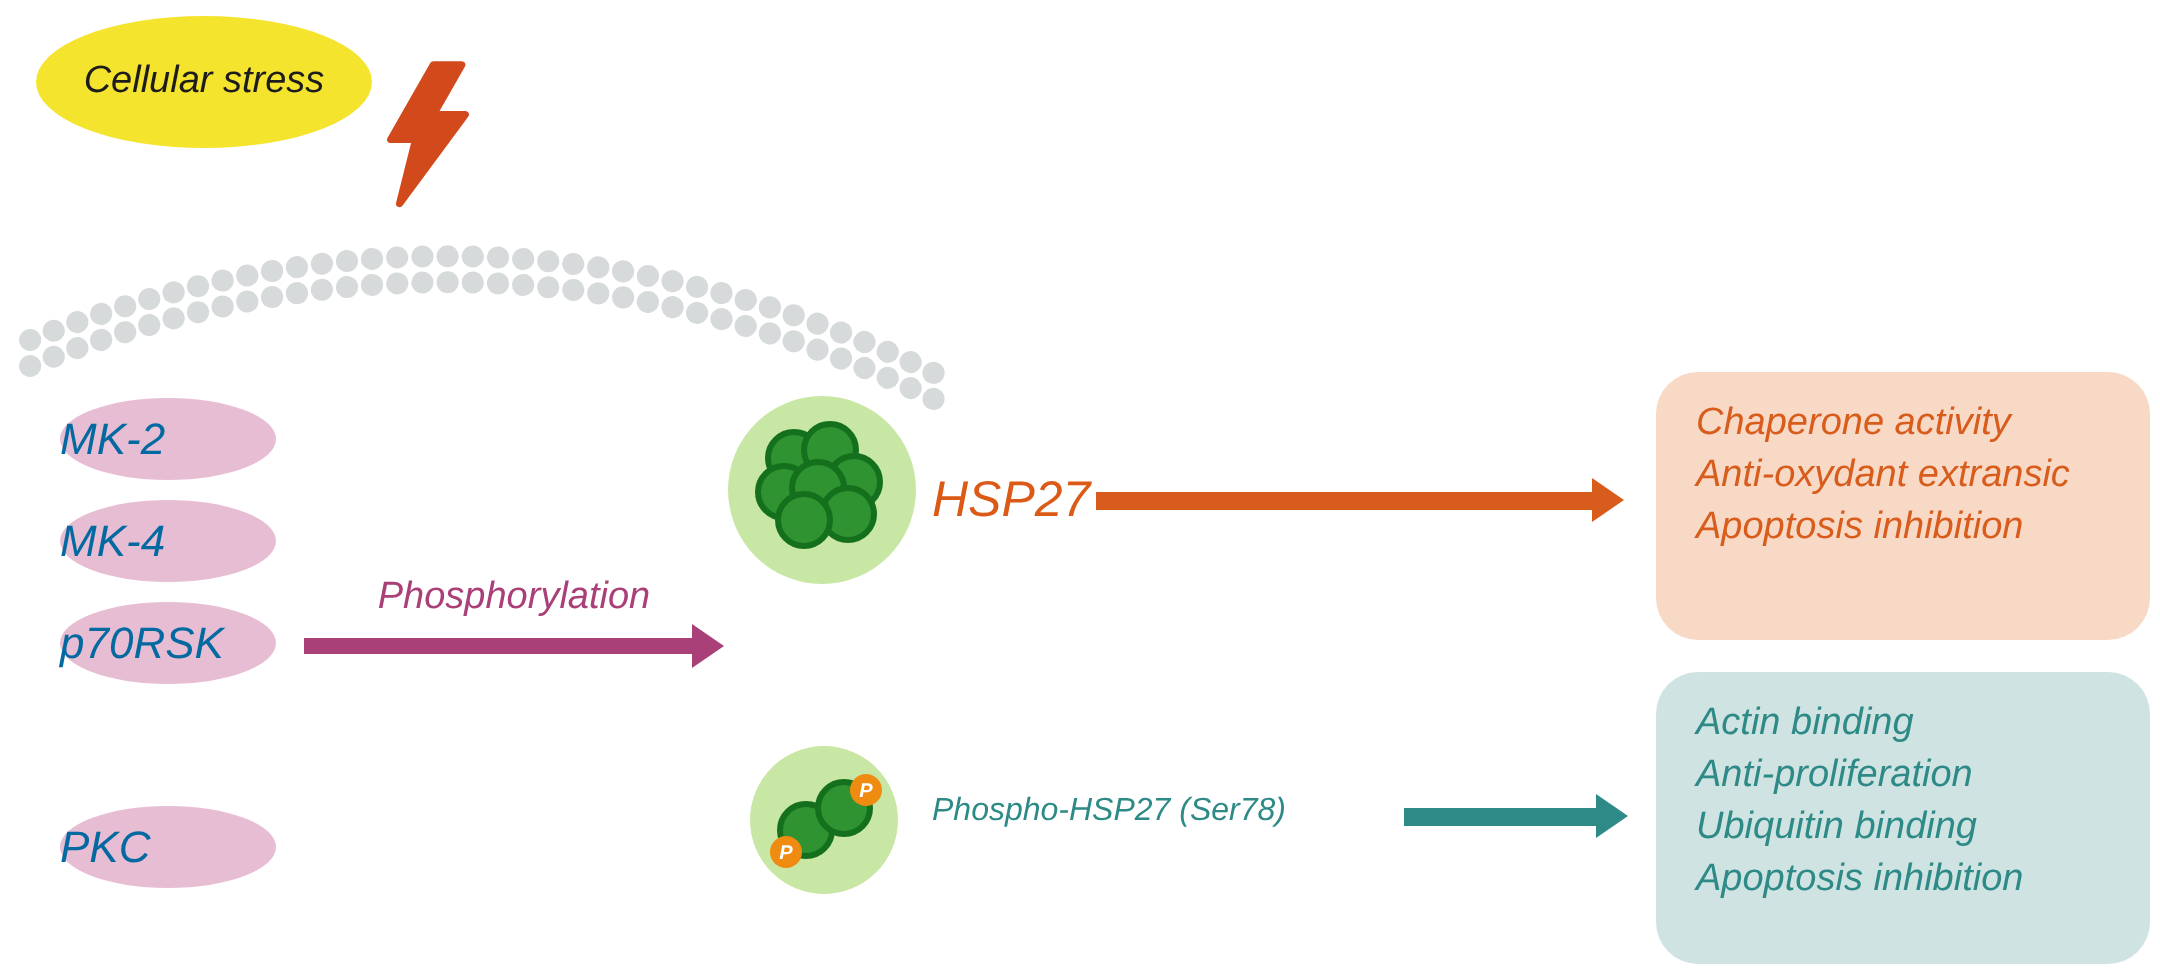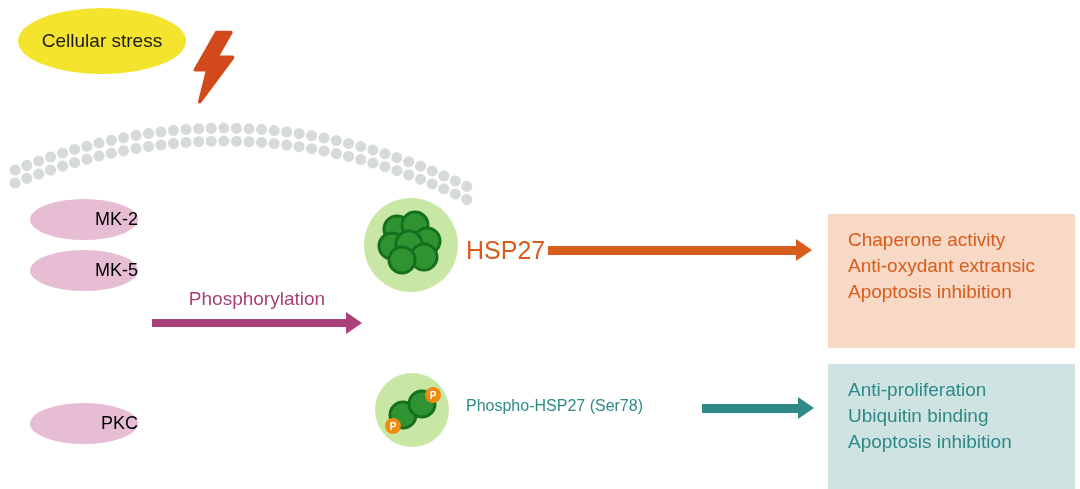--- a/index.html
+++ b/index.html
@@ -1,54 +1,54 @@
 <!DOCTYPE html>
 <html><head>
 <meta charset="utf-8">
 <style>
   html,body{margin:0;padding:0;background:#ffffff;}
   body{font-family:"Liberation Sans", sans-serif;}
-  #diagram-canvas{position:relative;width:1080px;height:489px;background:#ffffff;overflow:hidden;}
+  #diagram-canvas{position:relative;width:1080px;height:489px;background:#ffffff;overflow:hidden;font-style:italic;}
 
   .abs{position:absolute;}
 
   
   .stress-bubble{
     left:18px;top:8px;width:168px;height:66px;border-radius:50%;
     background:#f5e42e;display:flex;align-items:center;justify-content:center;
     color:#1c1c1c;font-size:19px;font-weight:500;
   }
 
   
   .kinase{
     left:30px;width:108px;height:41px;border-radius:50%;
-    background:#e7bdd3;display:flex;align-items:center;justify-content:flex-end;
-    color:#000000;font-size:18px;font-weight:500;
+    background:#e7bdd3;display:flex;align-items:center;justify-content:flex-start;
+    color:#0369a1;font-size:22px;font-weight:500;
   }
 
   
   .phos-label{left:152px;top:288px;width:210px;text-align:center;color:#a94077;font-size:19px;font-weight:500;}
   .hsp27-label{left:466px;top:236px;color:#db5a17;font-size:25px;font-weight:500;}
   .phospho-label{left:466px;top:397px;color:#2e8a86;font-size:16px;font-weight:500;}
 
   
   .arrow{display:flex;align-items:center;}
   .arrow .shaft{flex:1;background:var(--c);}
   .arrow .head{width:0;height:0;border-left:16px solid var(--c);border-top:11px solid transparent;border-bottom:11px solid transparent;}
   .arrow-phos{left:152px;top:312px;width:210px;height:22px;--c:#a94077;}
   .arrow-phos .shaft{height:8px;}
   .arrow-orange{left:548px;top:238px;width:264px;height:24px;--c:#d85c1c;}
   .arrow-orange .shaft{height:9px;}
   .arrow-teal{left:702px;top:396px;width:112px;height:24px;--c:#2e8a86;}
   .arrow-teal .shaft{height:9px;}
 
   
   .outcome-box{
-    width:247px;border-radius:1px;box-sizing:border-box;
-    padding:13px 10px 10px 20px;font-size:19px;line-height:26px;font-weight:500;margin-top:28px;
+    width:247px;border-radius:21px;box-sizing:border-box;
+    padding:13px 10px 10px 20px;font-size:19px;line-height:26px;font-weight:500;
   }
   .box-orange{left:828px;top:186px;height:134px;background:#f8d9c6;color:#d85c1c;}
   .box-teal{left:828px;top:336px;height:146px;background:#cfe3e2;color:#2e8a86;}
 </style>
 </head>
 <body>
 
 <div id="diagram-canvas">
 
   <div class="abs stress-bubble">
@@ -61,21 +61,24 @@
 
   <svg class="abs" style="left:5px;top:108px;" width="480" height="105" viewBox="0 0 480 105">
     <path d="M 10 62 Q 240 -30 465 80" fill="none" stroke="#d6dadb" stroke-width="11" stroke-linecap="round" stroke-dasharray="0.1 12.5"></path>
     <path d="M 10 75 Q 240 -17 465 93" fill="none" stroke="#d6dadb" stroke-width="11" stroke-linecap="round" stroke-dasharray="0.1 12.5"></path>
   </svg>
 
   <div class="abs kinase" style="top:199px;">
     <span>MK-2</span>
   </div>
   <div class="abs kinase" style="top:250px;">
-    <span>MK-5</span>
+    <span>MK-4</span>
+  </div>
+  <div class="abs kinase" style="top:301px;">
+    <span>p70RSK</span>
   </div>
   <div class="abs kinase" style="top:403px;">
     <span>PKC</span>
   </div>
 
   <div class="abs phos-label">Phosphorylation</div>
   <div class="abs arrow arrow-phos">
     <div class="shaft"></div>
     <div class="head"></div>
   </div>
@@ -121,18 +124,19 @@
     </g>
   </svg>
   <div class="abs phospho-label">Phospho-HSP27 (Ser78)</div>
 
   <div class="abs arrow arrow-teal">
     <div class="shaft"></div>
     <div class="head"></div>
   </div>
 
   <div class="abs outcome-box box-teal">
+    <div>Actin binding</div>
     <div>Anti-proliferation</div>
     <div>Ubiquitin binding</div>
     <div>Apoptosis inhibition</div>
   </div>
 
 </div>
 
 </body></html>

